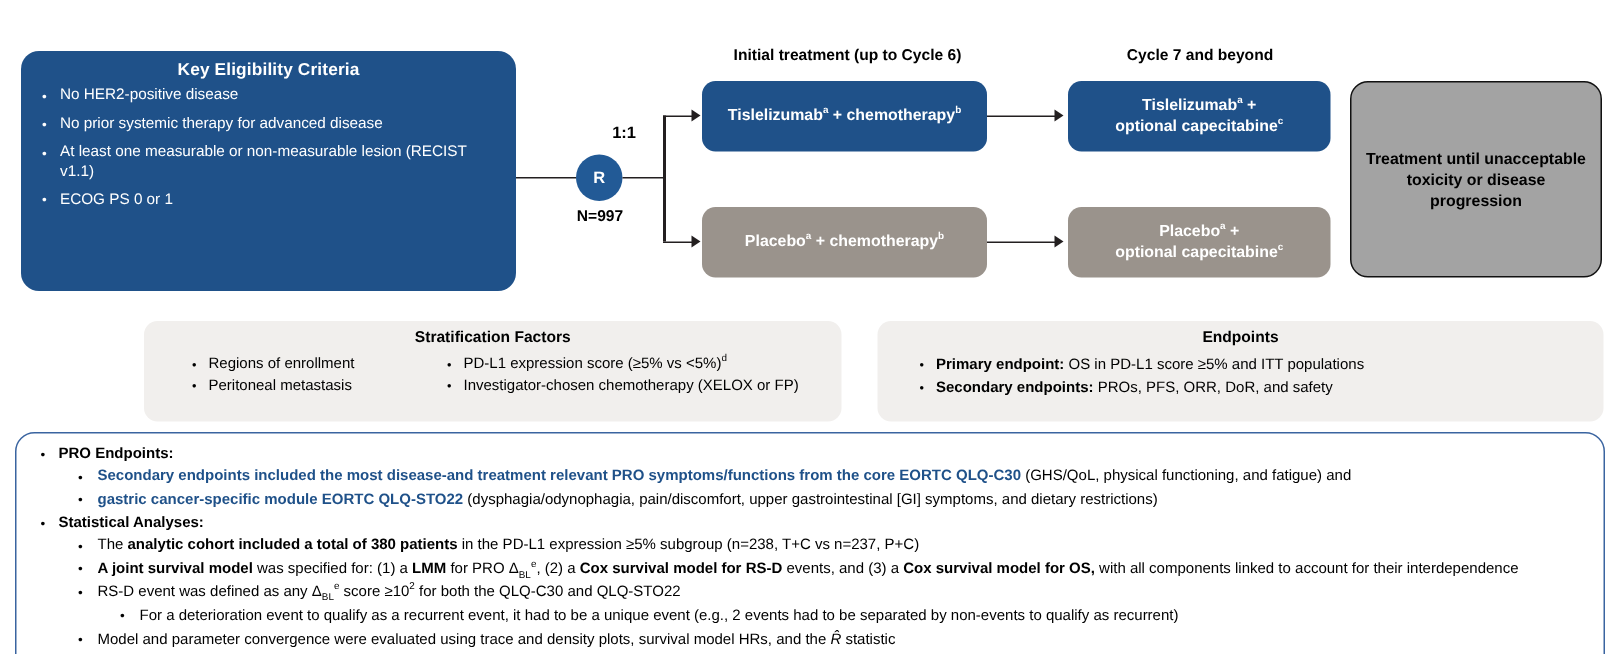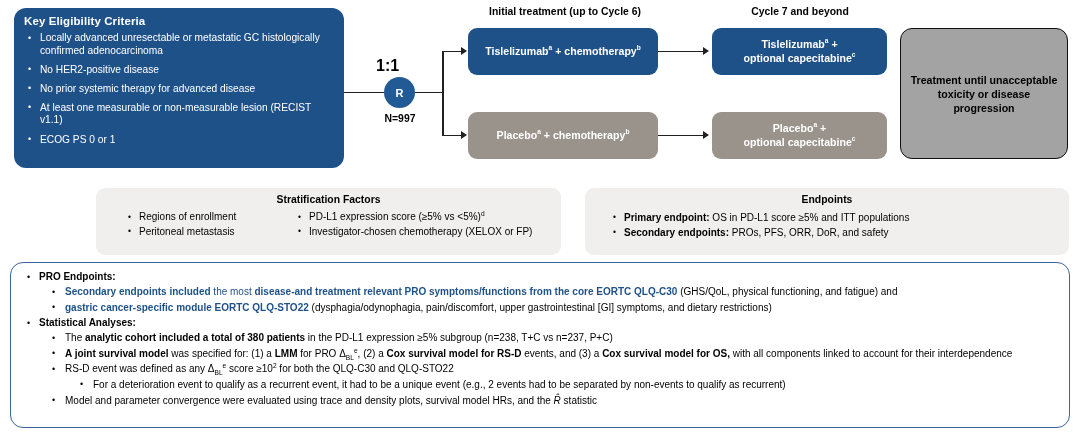--- a/index.html
+++ b/index.html
@@ -6,30 +6,30 @@
   body{
     width:1080px;height:436px;
     background:#ffffff;
     font-family:"Liberation Sans", sans-serif;
     color:#000;
     position:relative;
     overflow:hidden;
     -webkit-font-smoothing:antialiased;
   }
   .stage{position:absolute;left:0;top:0;width:1080px;height:436px;}
-  .abs{position:absolute;}
+  .abs{position:absolute;margin-top:26px;}
 
   
   .elig-box{
     left:14px;top:8px;width:330px;height:160px;
     background:#1f5189;border-radius:12px;
     color:#fff;box-sizing:border-box;padding:7px 10px 6px 10px;
   }
   .elig-title{
-    font-size:11.5px;font-weight:bold;margin-bottom:5px;letter-spacing:.1px;
+    font-size:11.5px;font-weight:bold;text-align:center;margin-bottom:5px;letter-spacing:.1px;
   }
   .elig-list{margin:0;padding:0;list-style:none;}
   .elig-list li{
     position:relative;padding-left:16px;font-size:10.2px;line-height:12.6px;
     margin-bottom:6.5px;
   }
   .elig-list li:before{
     content:"\2022";position:absolute;left:4px;top:-0.5px;font-size:9px;
   }
 
@@ -58,21 +58,21 @@
     font-size:10.6px;font-weight:bold;line-height:14px;color:#000;
     box-sizing:border-box;padding:0 8px;
   }
 
   
   .rcircle{
     left:384px;top:77px;width:31px;height:31px;border-radius:50%;
     background:#225a96;color:#fff;font-size:11px;font-weight:bold;
     display:flex;align-items:center;justify-content:center;
   }
-  .ratio{left:376px;top:57px;width:48px;text-align:left;font-size:16px;font-weight:bold;}
+  .ratio{left:376px;top:57px;width:48px;text-align:right;font-size:11px;font-weight:bold;}
   .nlabel{left:371px;top:113px;width:58px;text-align:center;font-size:10.4px;font-weight:bold;}
 
   
   .ln{background:#231f20;}
   .h{height:1.6px;}
   .v{width:1.6px;}
   .arrow{
     width:0;height:0;border-top:4px solid transparent;border-bottom:4px solid transparent;
     border-left:6px solid #231f20;
   }
@@ -100,34 +100,33 @@
     left:10px;top:262px;width:1060px;height:166px;
     border:1.3px solid #3a64a0;border-radius:13px;background:#fff;box-sizing:border-box;
     padding:6px 8px 4px 10px;
   }
   .lvl1{position:relative;padding-left:18px;font-size:10px;font-weight:bold;line-height:14px;margin-top:1px;}
   .lvl1:before{content:"\2022";position:absolute;left:6px;top:-0.5px;font-weight:normal;font-size:9px;}
   .lvl2{position:relative;padding-left:44px;font-size:10px;line-height:14.6px;margin-top:1px;}
   .lvl2:before{content:"\2022";position:absolute;left:31px;top:-0.5px;font-size:9px;}
   .lvl3{position:relative;padding-left:72px;font-size:10px;line-height:14.6px;margin-top:1px;}
   .lvl3:before{content:"\2022";position:absolute;left:59px;top:-0.5px;font-size:9px;}
-  .blue-txt{color:#1f5189;}
+  .blue-txt{color:#1f5189;font-weight:bold;}
   .b{font-weight:bold;}
   sup{font-size:6.6px;vertical-align:super;line-height:0;}
   sub{font-size:6.6px;vertical-align:sub;line-height:0;}
 </style>
 </head>
 <body>
 
 <div class="stage">
 
   <div class="abs elig-box">
     <div class="elig-title">Key Eligibility Criteria</div>
     <ul class="elig-list">
-      <li>Locally advanced unresectable or metastatic GC histologically confirmed adenocarcinoma</li>
       <li>No HER2-positive disease</li>
       <li>No prior systemic therapy for advanced disease</li>
       <li>At least one measurable or non-measurable lesion (RECIST v1.1)</li>
       <li>ECOG PS 0 or 1</li>
     </ul>
   </div>
 
   <div class="abs col-head head-initial">Initial treatment (up to Cycle 6)</div>
   <div class="abs col-head head-cycle7">Cycle 7 and beyond</div>
 

